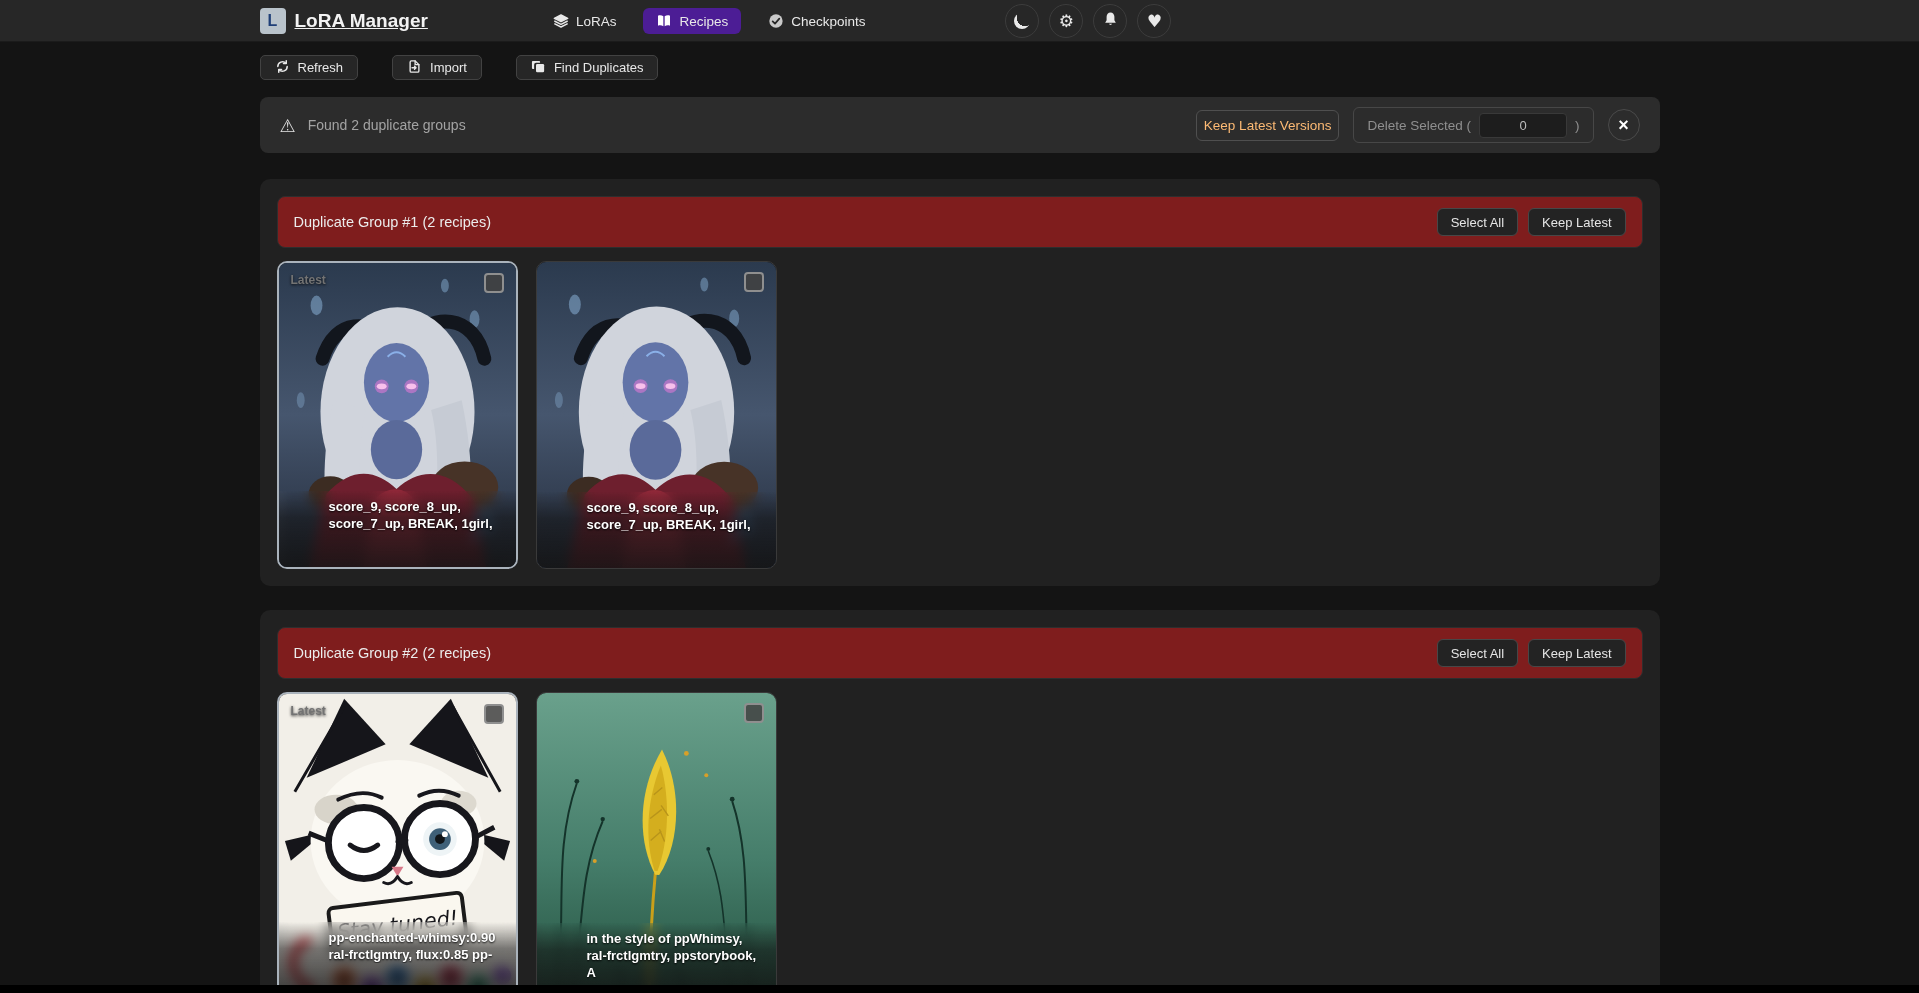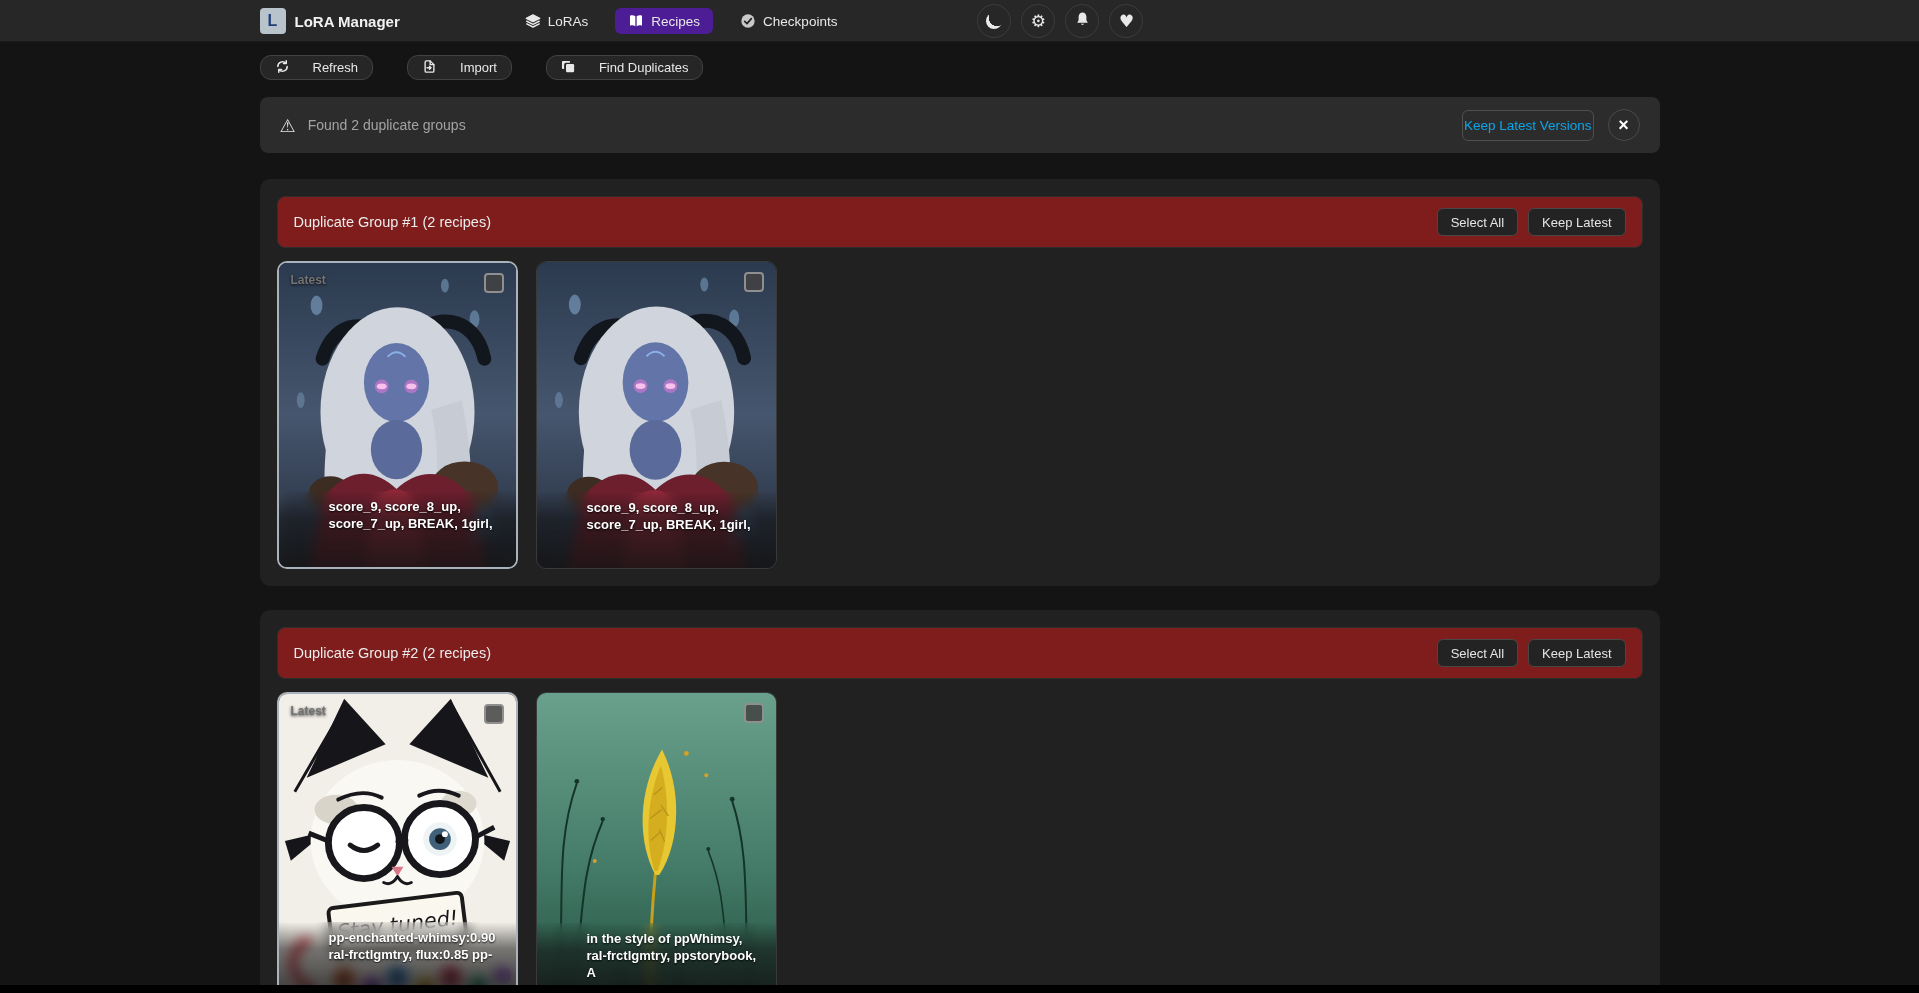--- a/index.html
+++ b/index.html
@@ -6,21 +6,21 @@
   html,body { width:1919px; height:993px; overflow:hidden; background:#141414;
     font-family:"Liberation Sans", sans-serif; color:#e8e8e8; }
   .container { width:1400px; margin:0 auto; }
 
   
   header { height:42px; background:#272727; border-bottom:1px solid #1b1b1b; }
   .header-inner { width:1400px; margin:0 auto; height:42px; display:flex; align-items:center; }
   .brand { display:flex; align-items:center; gap:9px; }
   .logo { width:26px; height:26px; border-radius:4px; background:#b9c3cb; color:#1f3f77;
     font-weight:700; font-size:16px; display:flex; align-items:center; justify-content:center; cursor:pointer; }
-  .app-title { font-weight:700; font-size:15px; color:#f2f2f2; }
+  .app-title { font-weight:700; font-size:19px; color:#f2f2f2;text-decoration:underline; }
   nav { display:flex; align-items:center; gap:14px; margin-left:112px; }
   .nav-item { display:flex; align-items:center; gap:7px; padding:5px 13px; border-radius:6px;
     font-size:13.5px; color:#e8e8e8; cursor:pointer; }
   .nav-item.active { background:#4c1d95; }
   .nav-item svg { display:block; }
   .search-group { margin-left:auto; display:flex; align-items:center; }
   .search-wrap { position:relative; width:325px; }
   .search-wrap input { width:325px; height:29px; border-radius:15px; background:#151d2b;
     border:1px solid #333f4e; color:#cfd6de; font-size:13px; padding:0 38px 0 16px; outline:none; }
   .search-wrap input::placeholder { color:#7e8794; }
@@ -29,32 +29,32 @@
     border:1px solid #333f4e; display:flex; align-items:center; justify-content:center; cursor:pointer; }
   .right-icons { margin-left:127px; display:flex; align-items:center; gap:10px; }
   .circ-btn { width:34px; height:34px; border-radius:50%; border:1px solid #3c3c3c; background:transparent;
     display:flex; align-items:center; justify-content:center; cursor:pointer; color:#e9e9e9; }
   .moon-shape { width:16px; height:16px; border-radius:50%;
     background:radial-gradient(circle at 68% 30%, rgba(0,0,0,0) 0 52%, #e9e9e9 53%); }
   .glyph { font-family:"DejaVu Sans", sans-serif; font-size:17px; line-height:1; color:#e9e9e9; }
 
   
   .toolbar { display:flex; gap:34px; margin-top:13px; }
-  .tool-btn { display:flex; align-items:center; gap:23px; height:25px; padding:0 14px;
-    background:#262626; border:1px solid #424242; border-radius:11px; color:#e8e8e8;
+  .tool-btn { display:flex; align-items:center; gap:8px; height:25px; padding:0 14px;
+    background:#262626; border:1px solid #424242; border-radius:5px; color:#e8e8e8;
     font-size:13px; cursor:pointer; }
 
   
   .alert { margin-top:17px; height:56px; background:#2c2c2c; border-radius:8px;
     display:flex; align-items:center; padding:0 20px; }
   .warn { font-family:"DejaVu Sans", sans-serif; font-size:18px; color:#e3e3e3; margin-right:12px; }
   .alert-msg { font-size:14px; color:#a3a3a3; }
   .alert-actions { margin-left:auto; display:flex; align-items:center; gap:14px; }
-  .ghost-btn { height:31px; padding:0 1px; background:transparent; border:1px solid #4f4f4f;
-    border-radius:6px; color:#0ea5e9; font-size:13.5px; cursor:pointer; }
+  .ghost-btn { height:31px; padding:0 7px; background:transparent; border:1px solid #4f4f4f;
+    border-radius:6px; color:#fdba74; font-size:13.5px; cursor:pointer; }
   .delete-group { display:flex; align-items:center; gap:8px; height:36px; padding:0 13px;
     border:1px solid #474747; border-radius:6px; color:#8f8f8f; font-size:13.5px; cursor:pointer; }
   .delete-group input { width:88px; height:25px; background:#1d1d1d; border:1px solid #393939;
     border-radius:4px; color:#bdbdbd; font-size:13px; text-align:center; outline:none; }
   .close-btn { width:32px; height:32px; border-radius:50%; border:1px solid #4a4a4a; background:transparent;
     color:#fff; font-size:18px; font-weight:700; display:flex; align-items:center; justify-content:center; cursor:pointer; }
 
   
   .group { margin-top:26px; background:#212121; border-radius:10px; padding:17px; }
   .group + .group { margin-top:24px; }
@@ -168,20 +168,25 @@
           </svg></span>
       <span>Find Duplicates</span>
     </button>
   </div>
 
   <div class="alert">
     <span class="warn">⚠</span>
     <span class="alert-msg">Found 2 duplicate groups</span>
     <div class="alert-actions">
       <button class="ghost-btn">Keep Latest Versions</button>
+      <div class="delete-group">
+        <span>Delete Selected (</span>
+        <input type="text" value="0" style="">
+        <span>)</span>
+      </div>
       <button class="close-btn">
         <span>×</span>
       </button>
     </div>
   </div>
 
   <section class="group">
     <div class="group-header">
       <span class="group-title">Duplicate Group #1 (2 recipes)</span>
       <div class="group-actions">

